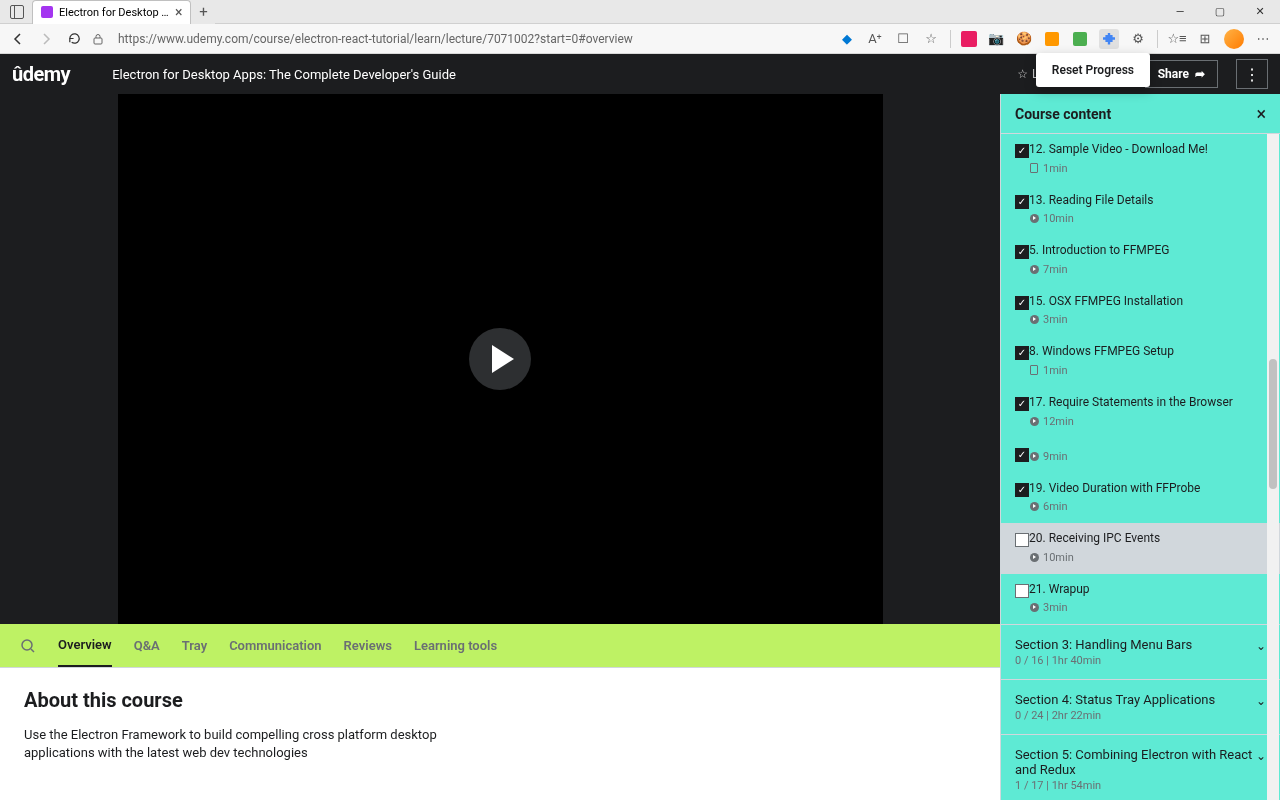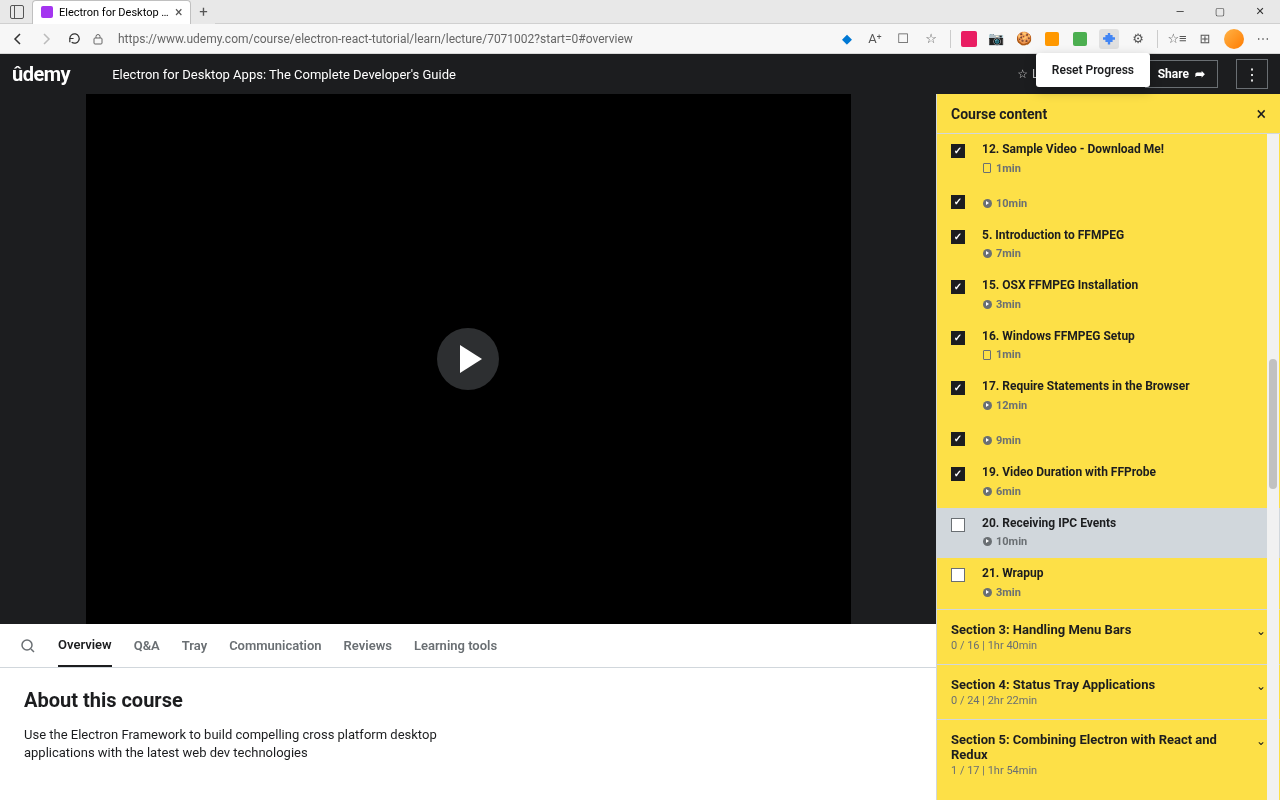--- a/index.html
+++ b/index.html
@@ -44,52 +44,52 @@
 
 
 .main { display: flex; height: calc(800px - 24px - 30px - 40px); background: #1c1d1f; }
 .video-col { flex: 1; display: flex; flex-direction: column; background: #1c1d1f; }
 .video-wrap { flex: 0 0 auto; display: flex; justify-content: center; background: #1c1d1f; padding: 0; }
 .video-player { width: 765px; height: 530px; background: #000; position: relative; }
 .play-circle { position: absolute; top: 50%; left: 50%; transform: translate(-50%, -50%); width: 62px; height: 62px; border-radius: 50%; background: #2d2f31; display: flex; align-items: center; justify-content: center; cursor: pointer; }
 .play-triangle { width: 0; height: 0; border-left: 22px solid #fff; border-top: 14px solid transparent; border-bottom: 14px solid transparent; margin-left: 6px; }
 
 
-.content-tabs { background: #ffffff; display: flex; align-items: center; gap: 22px; padding: 0 20px; height: 44px; border-bottom: 1px solid #d1d7dc; }
+.content-tabs { background: #bef264; display: flex; align-items: center; gap: 22px; padding: 0 20px; height: 44px; border-bottom: 1px solid #d1d7dc; }
 .ctab { font-size: 13px; font-weight: 600; color: #6a6f73; cursor: pointer; height: 100%; display: flex; align-items: center; }
 .ctab.active { color: #1c1d1f; border-bottom: 2px solid #1c1d1f; }
 .search-tab-icon { color: #6a6f73; }
 
 
 .overview { background: #ffffff; padding: 20px 24px; flex: 1; overflow: auto; }
 .overview h2 { font-size: 20px; font-weight: 700; color: #1c1d1f; margin-bottom: 14px; }
 .overview p { font-size: 13px; color: #1c1d1f; max-width: 420px; line-height: 1.4; }
 
 
-.sidebar { width: 344px; background: #fde047; border-left: 1px solid #d1d7dc; display: flex; flex-direction: column; position: relative; }
+.sidebar { width: 280px; background: #5eead4; border-left: 1px solid #d1d7dc; display: flex; flex-direction: column; position: relative; }
 .sb-header { height: 40px; display: flex; align-items: center; justify-content: space-between; padding: 0 14px; border-bottom: 1px solid #d1d7dc; }
 .sb-header-title { font-size: 14px; font-weight: 700; color: #1c1d1f; }
 .close-x { font-size: 18px; cursor: pointer; color: #1c1d1f; }
 .sb-scroll { flex: 1; overflow-y: auto; }
-.lecture { padding: 8px 14px 10px 14px; display: flex; gap: 17px; cursor: pointer; font-weight: bold; }
+.lecture { padding: 8px 14px 10px 14px; display: flex; gap: 0; cursor: pointer; }
 .lecture.current { background: #d1d7dc; }
 .chk { width: 14px; height: 14px; border: 1px solid #6a6f73; flex-shrink: 0; margin-top: 2px; display:flex;align-items:center;justify-content:center;background:#fff;}
 .chk.checked { background: #1c1d1f; border-color: #1c1d1f; }
 .chk.checked::after { content: '✓'; color: #fff; font-size: 10px; line-height: 1; }
 .lec-body { flex: 1; }
 .lec-title { font-size: 12px; color: #1c1d1f; line-height: 1.3; }
 .lec-meta { font-size: 11px; color: #6a6f73; margin-top: 4px; display: flex; align-items: center; gap: 4px; }
 .meta-icon { width: 10px; height: 10px; display: inline-flex; align-items: center; justify-content: center; }
 .play-dot { width: 9px; height: 9px; border-radius: 50%; background: #6a6f73; position:relative;}
 .play-dot::after{content:'';position:absolute;left:3px;top:2px;border-left:3px solid #fff;border-top:2.5px solid transparent;border-bottom:2.5px solid transparent;}
 .doc-ico { width: 8px; height: 10px; border: 1px solid #6a6f73; border-radius: 1px; }
 
 .section-hdr { padding: 12px 14px; border-top: 1px solid #d1d7dc; cursor: pointer; display: flex; justify-content: space-between; align-items: flex-start; }
 .section-hdr:first-of-type { border-top: 1px solid #d1d7dc; }
-.sec-title { font-size: 13px; font-weight: 700; color: #1c1d1f; }
+.sec-title { font-size: 13px; font-weight: 400; color: #1c1d1f; }
 .sec-meta { font-size: 11px; color: #6a6f73; margin-top: 2px; }
 .chev { color: #1c1d1f; font-size: 12px; margin-top: 2px; }
 
 .sb-scrollbar { position: absolute; right: 1px; top: 40px; bottom: 0; width: 12px; background: #f1f1f1; }
 .sb-thumb { position: absolute; left: 2px; right: 2px; background: #c1c1c1; border-radius: 4px; }
 
 svg { display: block; }
 </style>
 </head>
 <body>
@@ -230,20 +230,21 @@
               <span class="meta-icon">
                 <span class="doc-ico"></span>
               </span>
               <span>1min</span>
             </div>
           </div>
         </div>
         <div class="lecture">
           <div class="chk checked"></div>
           <div class="lec-body">
+            <div class="lec-title">13. Reading File Details</div>
             <div class="lec-meta">
               <span class="meta-icon">
                 <span class="play-dot"></span>
               </span>
               <span>10min</span>
             </div>
           </div>
         </div>
         <div class="lecture">
           <div class="chk checked"></div>
@@ -265,21 +266,21 @@
               <span class="meta-icon">
                 <span class="play-dot"></span>
               </span>
               <span>3min</span>
             </div>
           </div>
         </div>
         <div class="lecture">
           <div class="chk checked"></div>
           <div class="lec-body">
-            <div class="lec-title">16. Windows FFMPEG Setup</div>
+            <div class="lec-title">8. Windows FFMPEG Setup</div>
             <div class="lec-meta">
               <span class="meta-icon">
                 <span class="doc-ico"></span>
               </span>
               <span>1min</span>
             </div>
           </div>
         </div>
         <div class="lecture">
           <div class="chk checked"></div>

